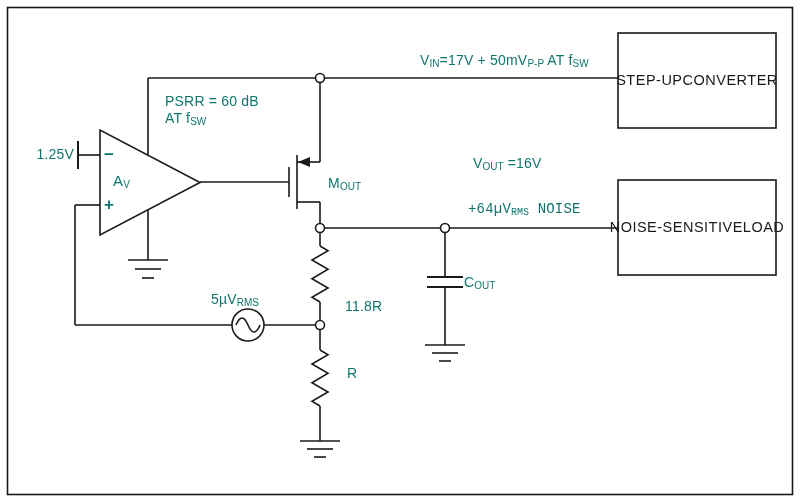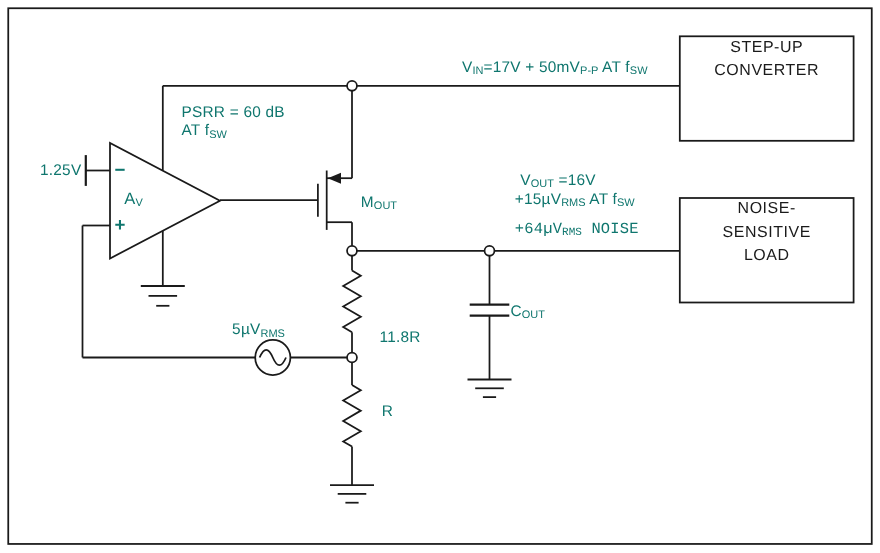--- a/index.html
+++ b/index.html
@@ -4,21 +4,21 @@
 <style>
   html,body { margin:0; padding:0; background:#ffffff; }
   body { font-family:"Liberation Sans", sans-serif; }
   .stage { position:relative; width:800px; height:503px; background:#ffffff; color:#1a1a1a; overflow:hidden; }
   .stage svg { position:absolute; left:0; top:0; }
   .lbl { position:absolute; font-size:14px; line-height:14px; white-space:nowrap; letter-spacing:0.2px; color:#0f766e; }
   .lbl .sub { font-size:10px; vertical-align:-2px; letter-spacing:0; }
   .sign { font-size:17px; line-height:17px; font-weight:bold; }
   .gain { font-size:15px; }
   .center { text-align:left; }
-  .box-text { position:absolute; display:flex; flex-direction:column; align-items:center; 
+  .box-text { position:absolute; display:flex; flex-direction:row; align-items:center; justify-content:center;
               font-size:14.5px; line-height:1.45; letter-spacing:0.5px; color:#1a1a1a; }
   .box-text span { display:block; white-space:nowrap; }
 </style>
 </head>
 <body>
 
 <div class="stage">
 
   <svg width="800" height="503" viewBox="0 0 800 503">
     <g stroke="#1a1a1a" stroke-width="1.6" fill="none">
@@ -93,21 +93,20 @@
 
   <div class="lbl" style="left:420px; top:53px;"><span>V</span><span class="sub">IN</span><span>=17V + 50mV</span><span class="sub">P-P</span><span> AT f</span><span class="sub">SW</span></div>
 
   <div class="lbl sign" style="left:104px; top:146px;"><span>−</span></div>
   <div class="lbl sign" style="left:104px; top:196px;"><span>+</span></div>
   <div class="lbl gain" style="left:113px; top:174px;"><span>A</span><span class="sub">V</span></div>
 
   <div class="lbl" style="left:328px; top:176px;"><span>M</span><span class="sub">OUT</span></div>
 
   <div class="lbl" style="left:473px; top:156px;"><span>V</span><span class="sub">OUT</span><span> =16V</span></div>
-  <div class="lbl" style="left:468px; top:173px;"><span>+15µV</span><span class="sub">RMS</span><span> AT f</span><span class="sub">SW</span></div>
   <div class="lbl" style="left:468px; top:202px;font-family:Liberation Mono, monospace;"><span>+64µV</span><span class="sub">RMS</span><span> NOISE</span></div>
 
   <div class="lbl" style="left:345px; top:256px;margin-top:43px;"><span>11.8R</span></div>
   <div class="lbl" style="left:347px; top:366px;"><span>R</span></div>
 
   <div class="lbl" style="left:464px; top:275px;"><span>C</span><span class="sub">OUT</span></div>
 
   <div class="lbl" style="left:211px; top:292px;"><span>5µV</span><span class="sub">RMS</span></div>
 
   <div class="box-text" style="left:618px; top:33px; width:158px; height:95px;">

